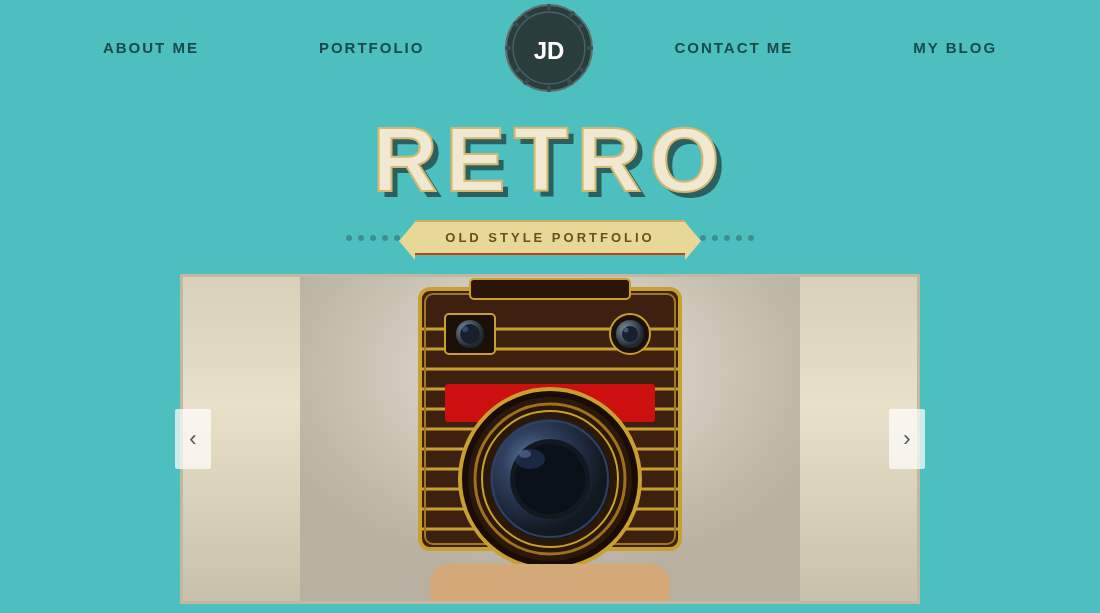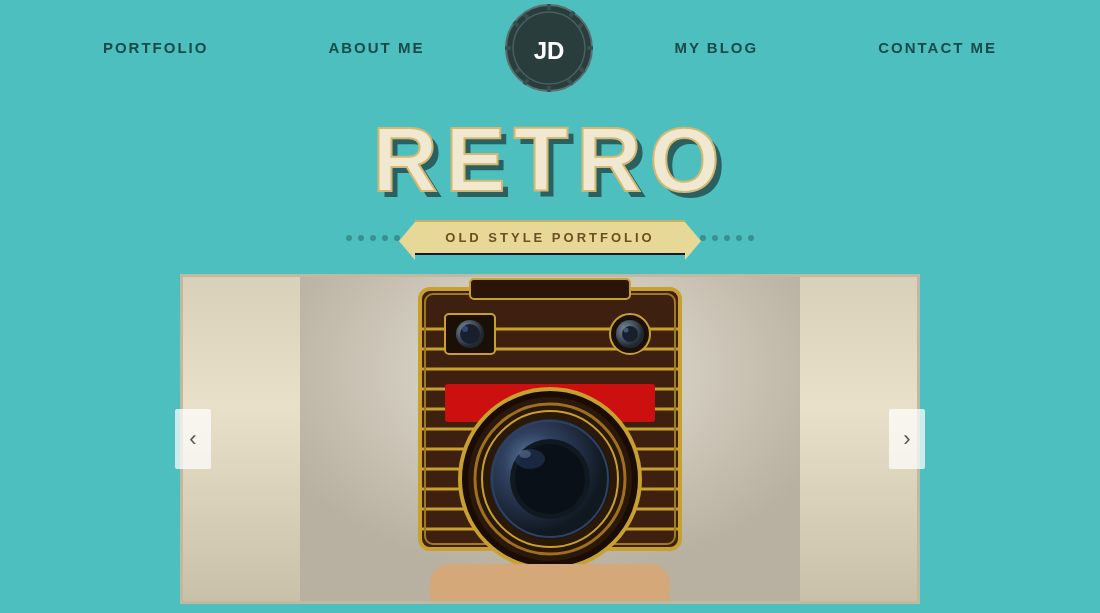--- a/index.html
+++ b/index.html
@@ -132,21 +132,21 @@
       background-color: #e8d898;
       padding: 8px 30px;
       position: relative;
       font-size: 13px;
       font-weight: 700;
       letter-spacing: 3px;
       text-transform: uppercase;
       color: #6a5020;
       font-family: 'Arial', sans-serif;
       border-top: 2px solid #c8b060;
-      border-bottom: 2px solid #0f172a;
+      border-bottom: 2px solid #c2410c;
     }
 
     .ribbon::before {
       content: '';
       position: absolute;
       left: -16px;
       top: 0;
       border-top: 19px solid transparent;
       border-bottom: 19px solid transparent;
       border-right: 16px solid #e8d898;
@@ -227,22 +227,22 @@
     }
 
     .side-dots-left { left: 0; }
     .side-dots-right { right: 0; }
   </style>
 </head>
 <body>
 
 <nav class="nav">
   <div class="nav-links">
+    <a class="nav-item">ABOUT ME</a>
     <a class="nav-item">PORTFOLIO</a>
-    <a class="nav-item">ABOUT ME</a>
 
     <div class="logo-badge">
       <svg class="badge-svg" viewBox="0 0 90 90" xmlns="http://www.w3.org/2000/svg">
 
         <defs>
           <clipPath id="circleClip">
             <circle cx="45" cy="45" r="42"></circle>
           </clipPath>
         </defs>
 
@@ -263,22 +263,22 @@
           <rect x="64" y="76" width="4" height="6" rx="1" transform="rotate(-45 66 79)"></rect>
           <rect x="20" y="10" width="4" height="6" rx="1" transform="rotate(-45 22 13)"></rect>
         </g>
 
         <circle cx="45" cy="45" r="36" fill="#2a3d3d" stroke="#4a6060" stroke-width="1.5"></circle>
 
         <text x="45" y="56" text-anchor="middle" font-family="Arial Black, sans-serif" font-size="24" font-weight="900" fill="white">JD</text>
       </svg>
     </div>
 
+    <a class="nav-item">CONTACT ME</a>
     <a class="nav-item">MY BLOG</a>
-    <a class="nav-item">CONTACT ME</a>
   </div>
 </nav>
 
 <div class="hero">
   
   <div class="retro-title-wrapper">
     <div class="retro-shadow">RETRO</div>
     <div class="retro-main">RETRO</div>
   </div>
 

